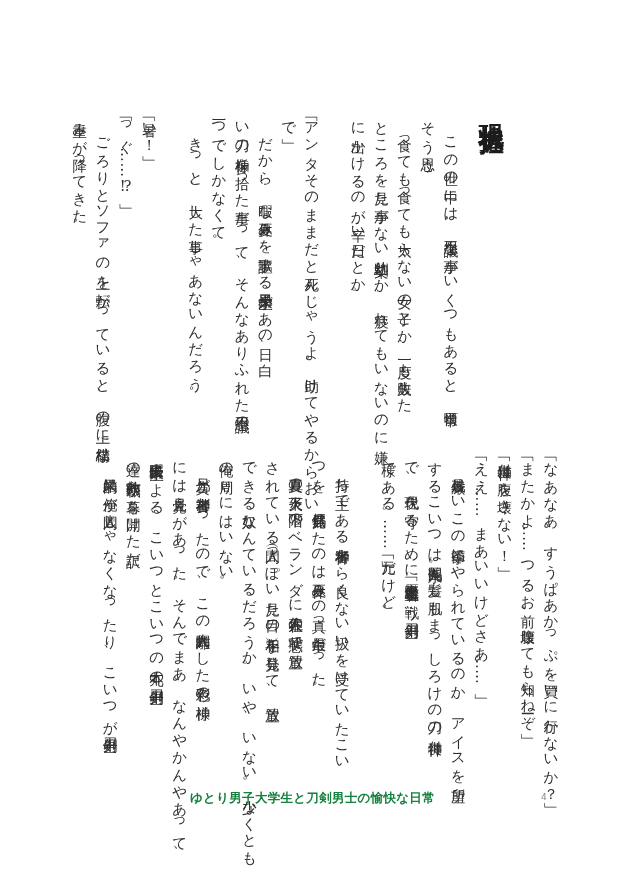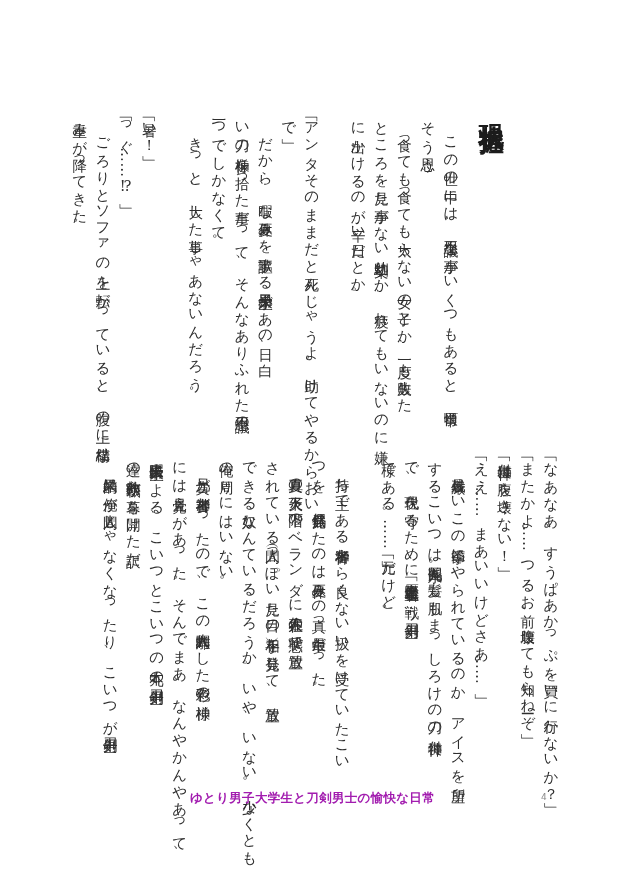--- a/index.html
+++ b/index.html
@@ -32,21 +32,21 @@
     .block-top { right: 163px; top: 112px; height: 330px; }
     .block-bottom { right: 63px; top: 452px; height: 310px; }
     .col { display: block; white-space: nowrap; }
     .col.blank::before { content: "\3000"; }
     .footer-title {
       position: absolute;
       left: 190px; top: 790px;
       font-family: "DejaVu Sans", "Liberation Sans", sans-serif;
       font-weight: bold;
       font-size: 12.5px;
-      color: #a21caf;
+      color: #15803d;
       letter-spacing: 0.3px;
     }
     .page-number {
       position: absolute;
       left: 541px; top: 792px;
       font-family: "DejaVu Sans", "Liberation Sans", sans-serif;
       font-size: 9px;
       color: #8a8a8a;
     }
   </style>

